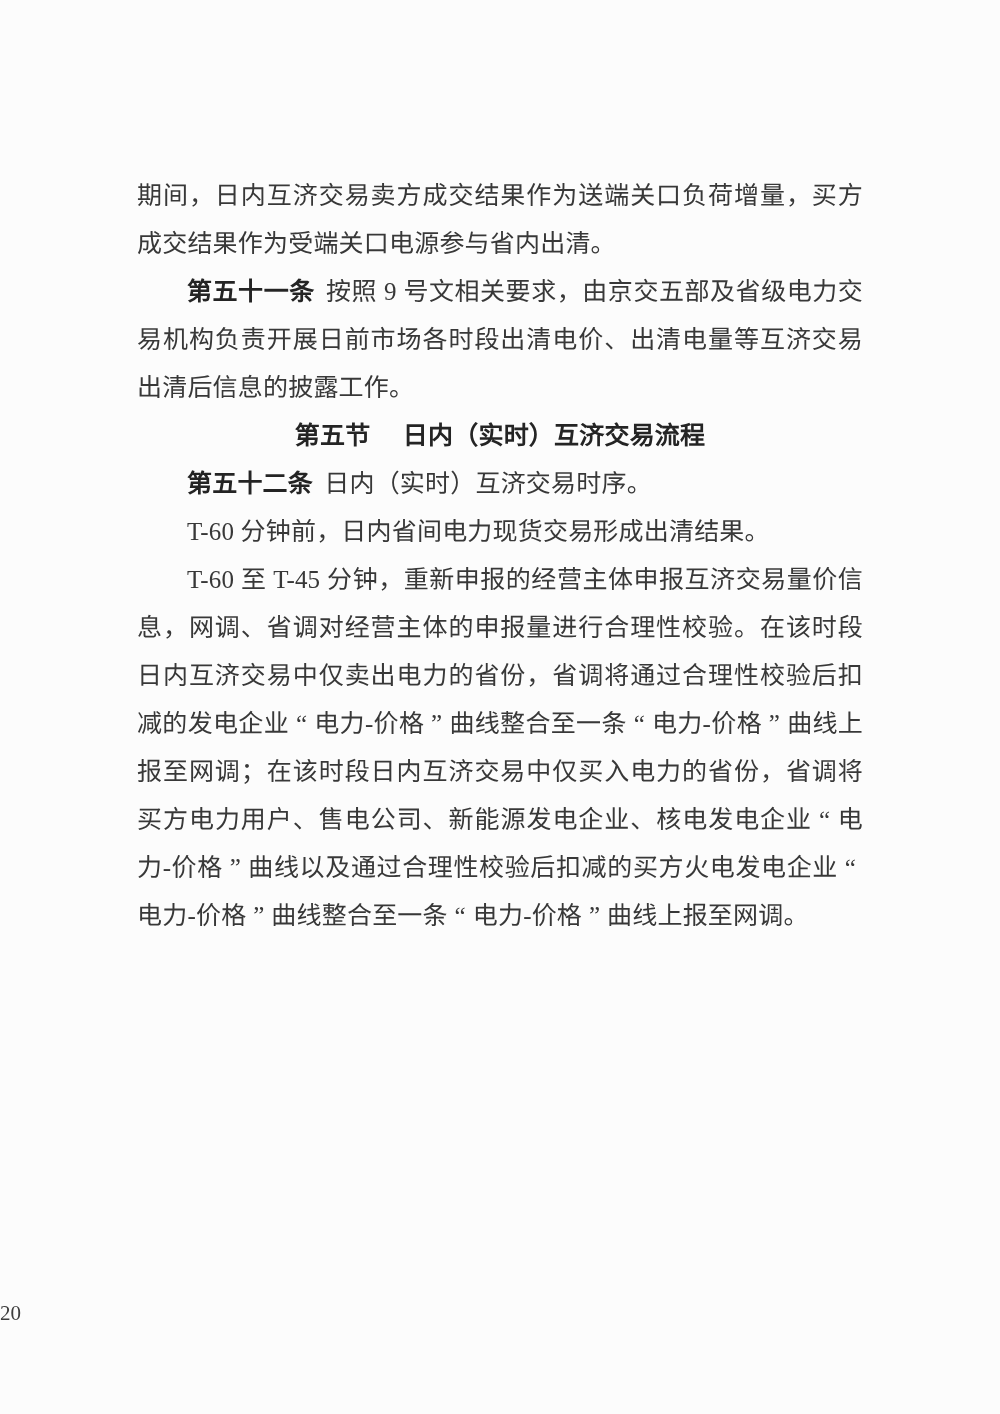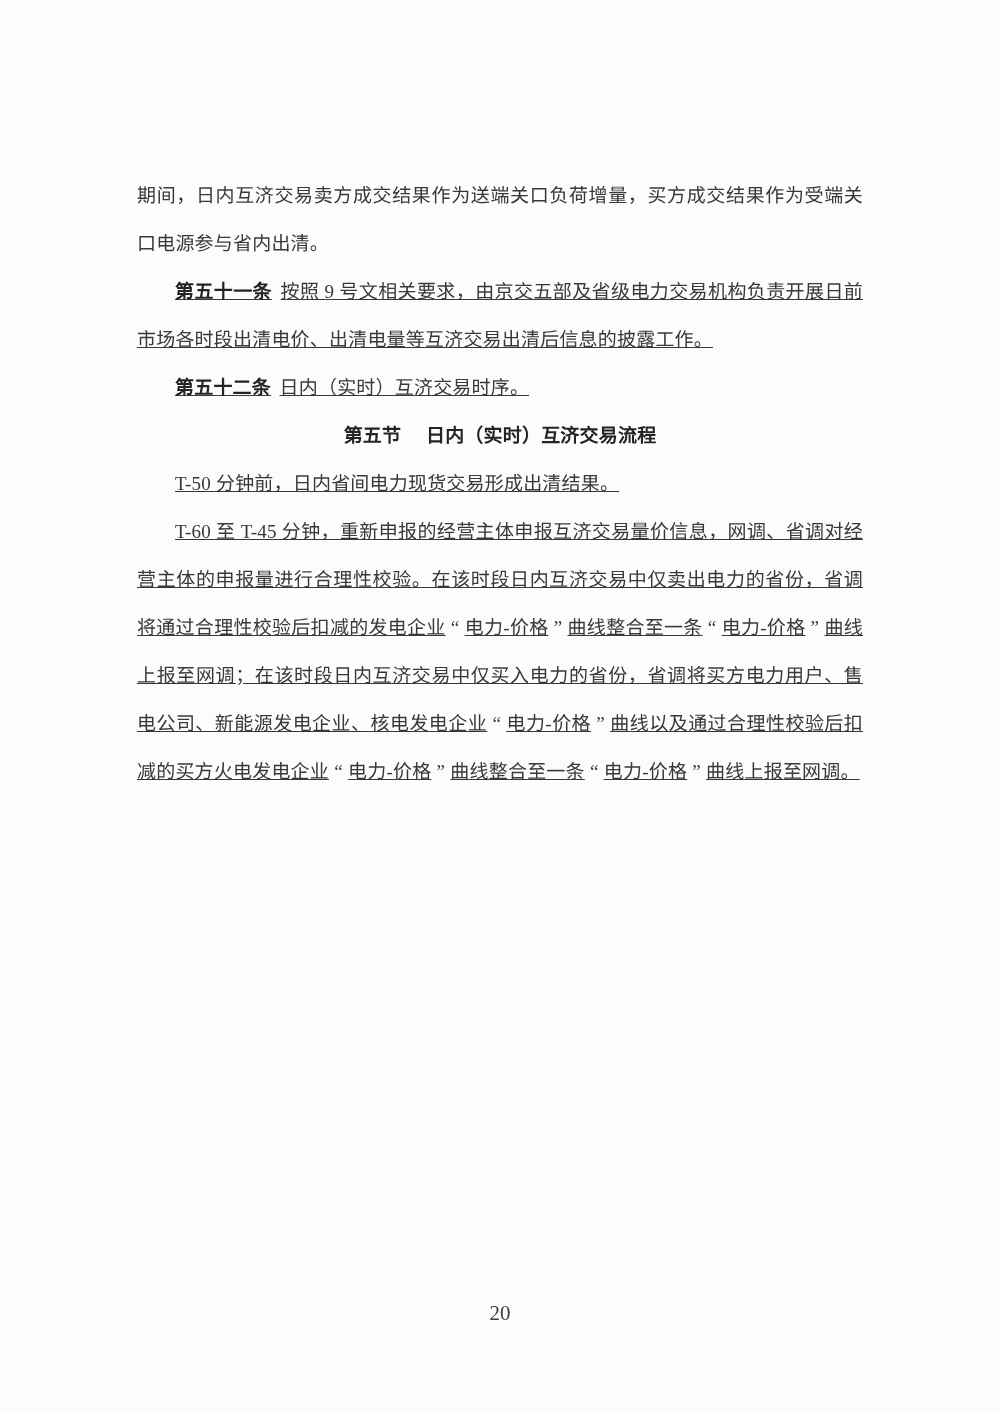--- a/index.html
+++ b/index.html
@@ -15,32 +15,31 @@
     background: #fcfcfc;
     overflow: hidden;
     font-family: "Liberation Serif", "DejaVu Serif", serif;
     color: #383838;
   }
   .content {
     position: absolute;
     left: 137px;
     top: 172px;
     width: 726px;
-    font-size: 19px;
+    font-size: 25px;
     line-height: 48px;
     text-align: justify;
     text-justify: inter-character;
     letter-spacing: 0.2px;
   }
   .para {
     margin: 0;
   }
   .para.indent {
     text-indent: 2em;
-    text-decoration: underline;
   }
   .para.heading {
     text-align: center;
     text-indent: 0;
     font-weight: bold;
   }
   .run.bold {
     font-weight: bold;
     color: #242424;
   }
@@ -56,32 +55,32 @@
     display: inline-block;
     width: 1em;
     text-align: center;
     text-indent: 0;
   }
   .page-number {
     position: absolute;
     left: 0;
     top: 1298px;
     width: 100%;
-    text-align: center;
+    text-align: left;
     font-size: 21px;
     line-height: 30px;
     color: #3d3d3d;
   }
 </style>
 </head>
 <body>
 
 <div class="page">
   <div class="content">
       <p class="para plain"><span class="run">期间，日内互济交易卖方成交结果作为送端关口负荷增量，买方成交结果作为受端关口电源参与省内出清。</span></p>
       <p class="para indent"><span class="run bold">第五十一条</span><span class="run">按照 9 号文相关要求，由京交五部及省级电力交易机构负责开展日前市场各时段出清电价、出清电量等互济交易出清后信息的披露工作。</span></p>
+      <p class="para heading"><span class="run bold">第五节</span><span class="heading-gap"></span><span class="run bold">日内（实时）互济交易流程</span></p>
       <p class="para indent"><span class="run bold">第五十二条</span><span class="run">日内（实时）互济交易时序。</span></p>
-      <p class="para heading"><span class="run bold">第五节</span><span class="heading-gap"></span><span class="run bold">日内（实时）互济交易流程</span></p>
-      <p class="para indent"><span class="run">T-50 分钟前，日内省间电力现货交易形成出清结果。</span></p>
+      <p class="para indent"><span class="run">T-60 分钟前，日内省间电力现货交易形成出清结果。</span></p>
       <p class="para indent"><span class="run">T-60 至 T-45 分钟，重新申报的经营主体申报互济交易量价信息，网调、省调对经营主体的申报量进行合理性校验。在该时段日内互济交易中仅卖出电力的省份，省调将通过合理性校验后扣减的发电企业<span class="fw">“</span>电力-价格<span class="fw">”</span>曲线整合至一条<span class="fw">“</span>电力-价格<span class="fw">”</span>曲线上报至网调；在该时段日内互济交易中仅买入电力的省份，省调将买方电力用户、售电公司、新能源发电企业、核电发电企业<span class="fw">“</span>电力-价格<span class="fw">”</span>曲线以及通过合理性校验后扣减的买方火电发电企业<span class="fw">“</span>电力-价格<span class="fw">”</span>曲线整合至一条<span class="fw">“</span>电力-价格<span class="fw">”</span>曲线上报至网调。</span></p>
     </div>
   <div class="page-number">20</div>
 </div>
 
 </body></html>

